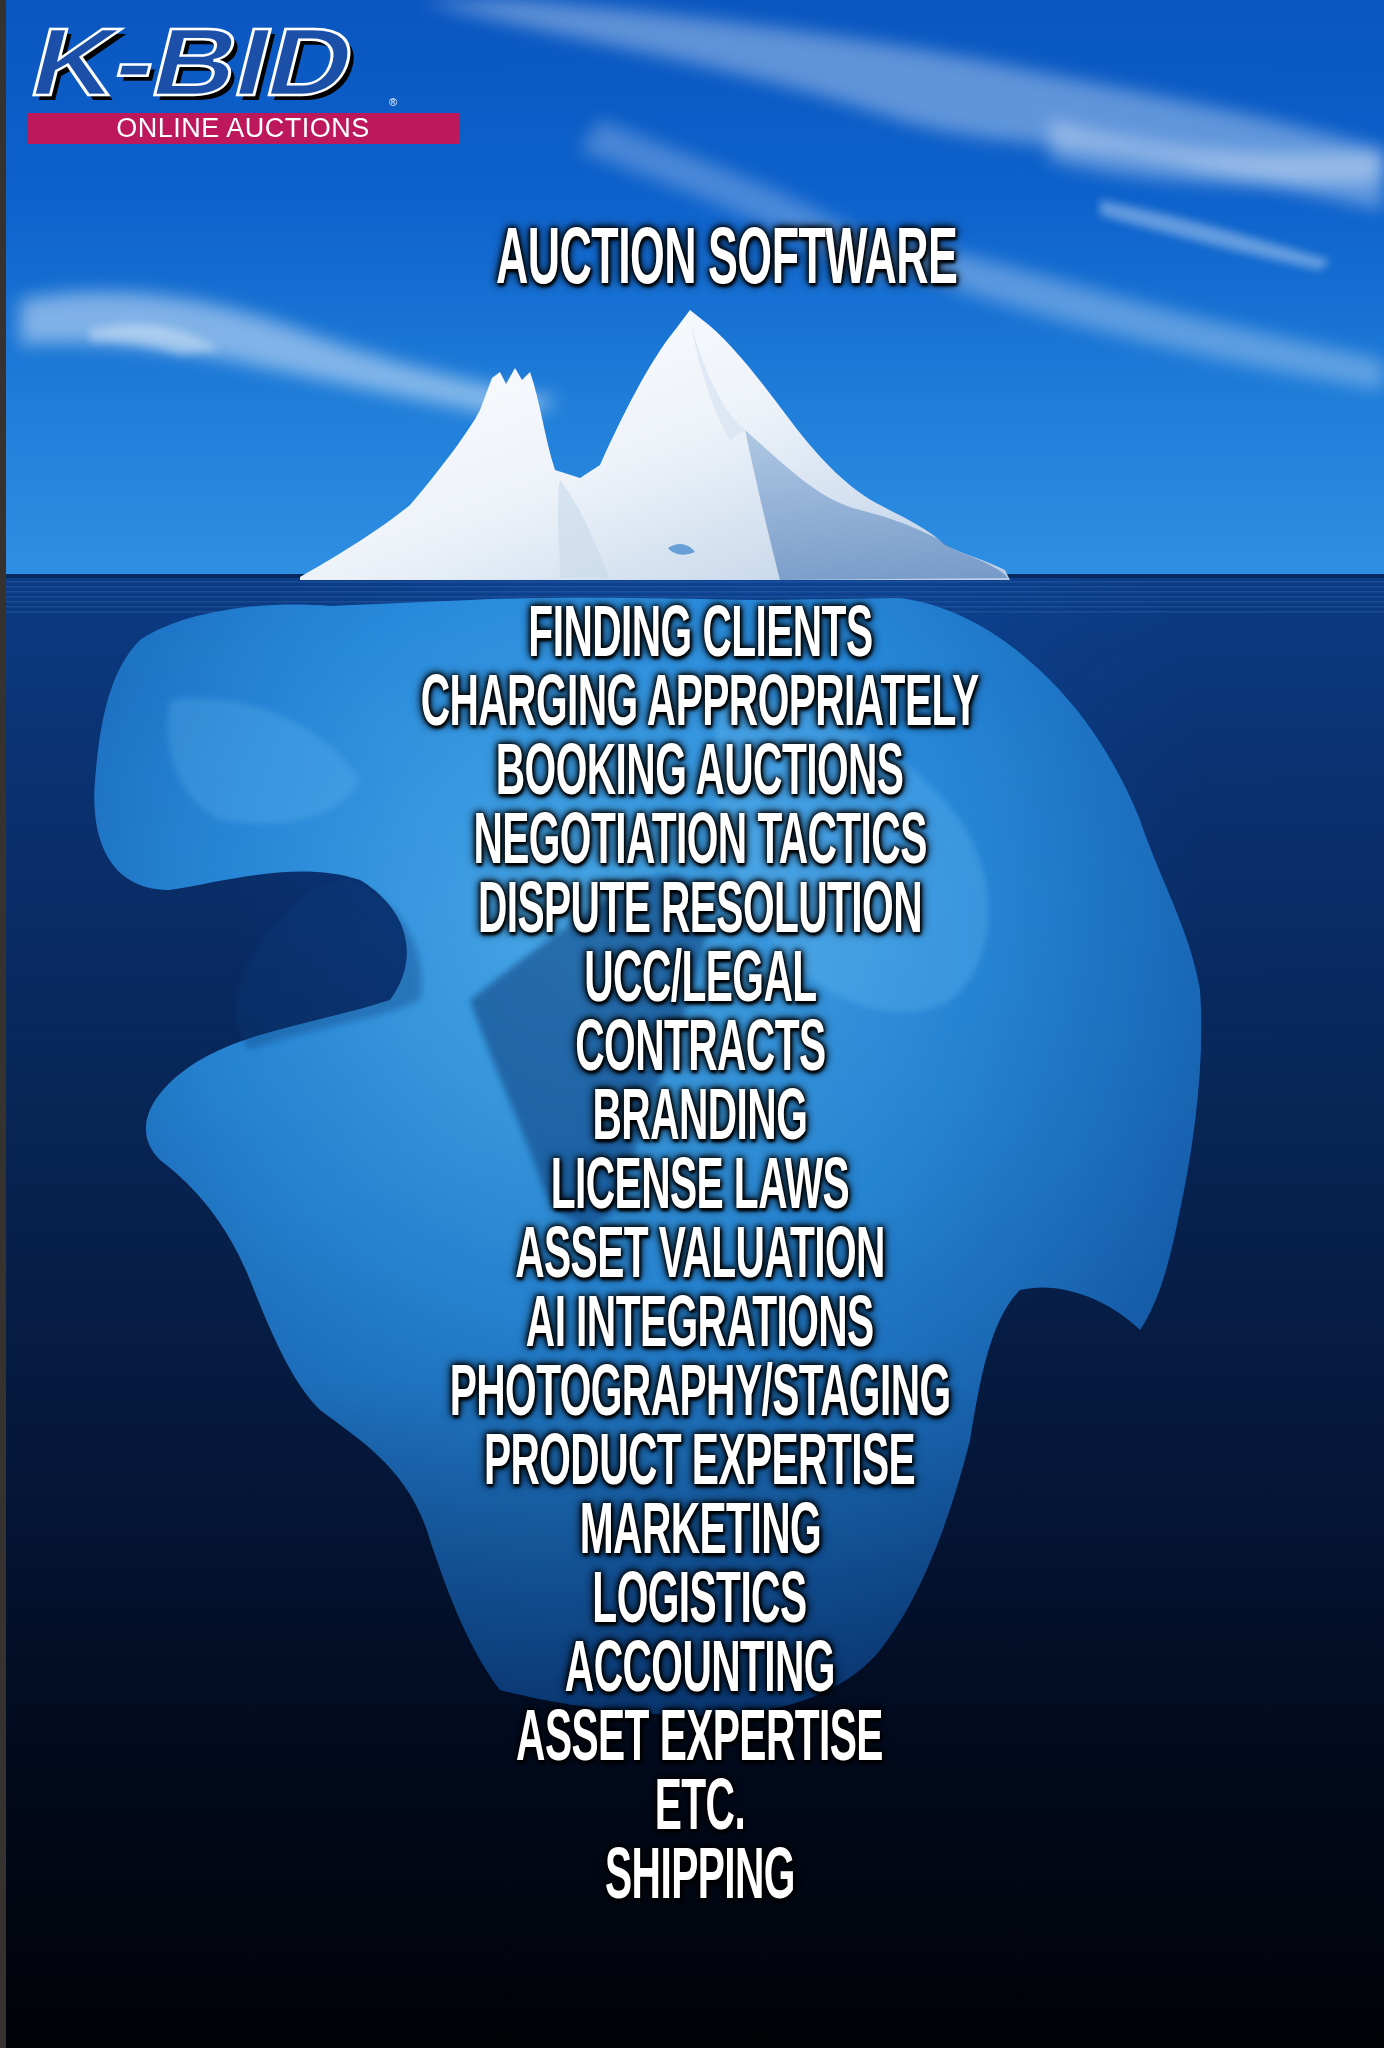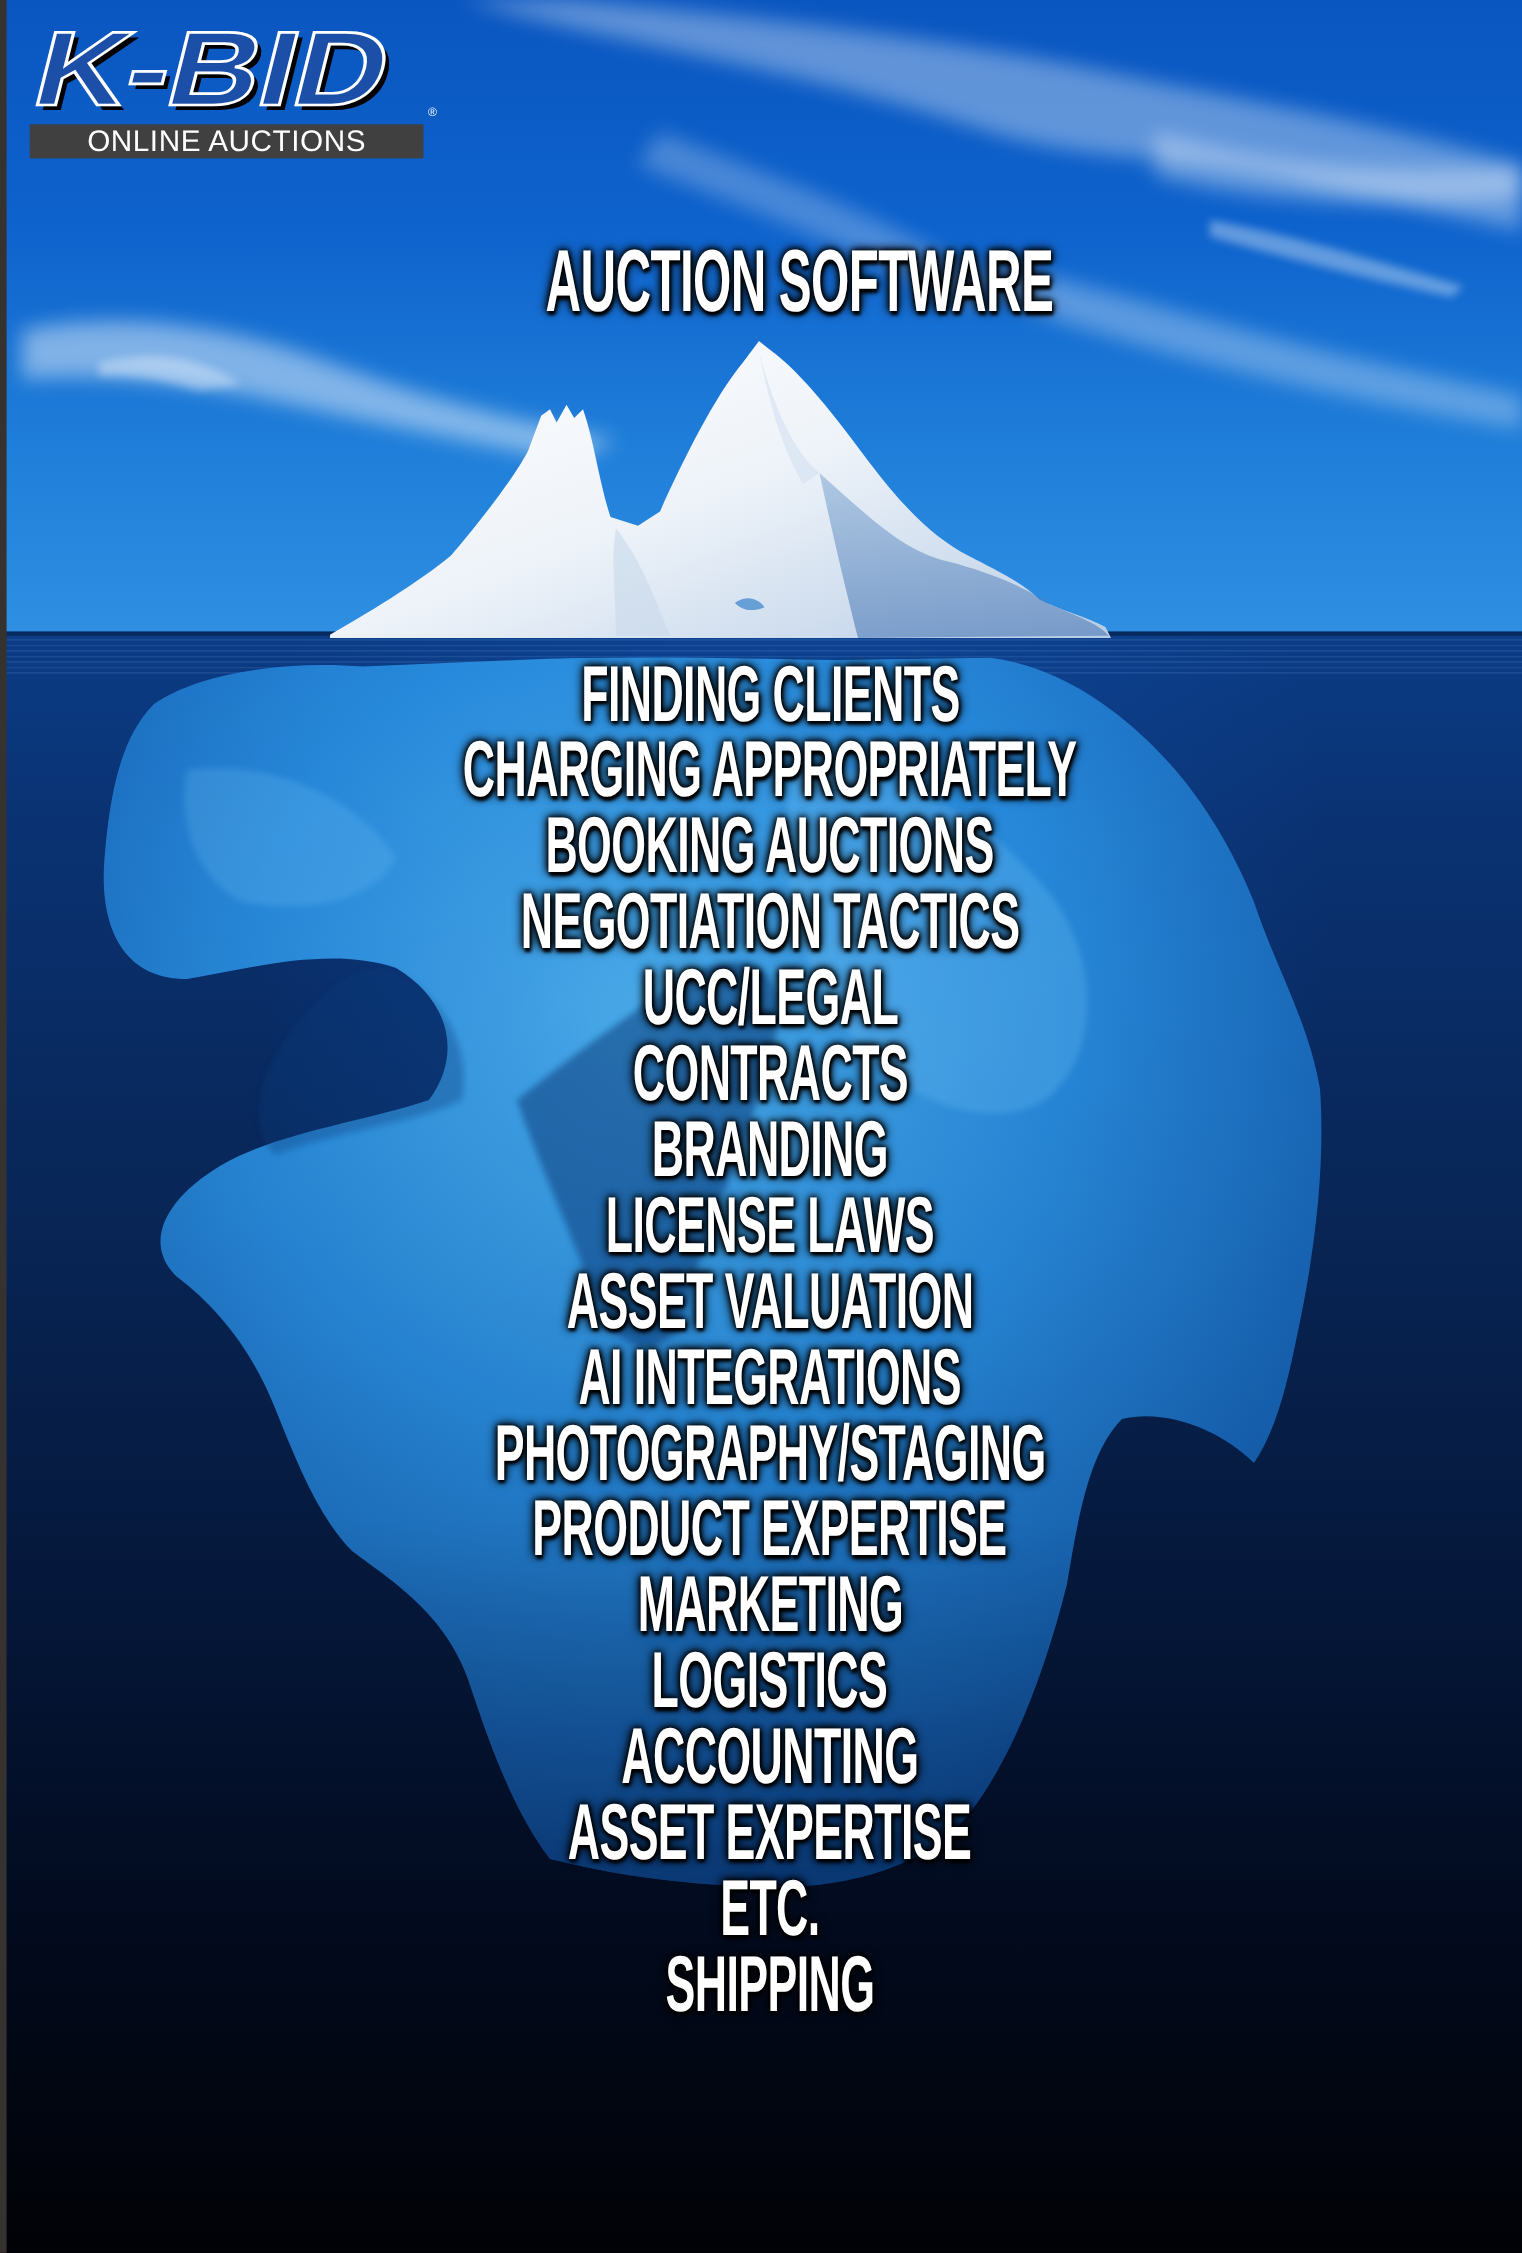--- a/index.html
+++ b/index.html
@@ -33,22 +33,22 @@
   .horizon { position: absolute; left: 0; top: 574px; width: 1384px; height: 4px; background: #072a5e; }
 
   .berg-svg { position: absolute; left: 0; top: 0; }
 
   
   .logo { position: absolute; left: 24px; top: 16px; width: 365px; height: 130px; z-index: 6; }
   .logo-kbid {
     position: absolute; left: 0; top: 0; width: 365px; height: 92px;
   }
   .logo-band {
-    position: absolute; left: 3px; top: 97px; width: 358px; height: 31px;
-    background: #404040;
+    position: absolute; left: 3px; top: 97px; width: 432px; height: 31px;
+    background: #be185d;
     display: flex; align-items: center; justify-content: center;
   }
   .logo-band span {
     color: #fff; font-family: "Liberation Sans", sans-serif; font-size: 27px;
     letter-spacing: 0.5px; white-space: nowrap;
   }
   .logo-reg { position: absolute; left: 365px; top: 80px; color: #fff; font-size: 11px; }
 
   
   .title {
@@ -183,20 +183,21 @@
 
   <div class="title">
     <span class="impact">AUCTION SOFTWARE</span>
   </div>
 
   <div class="items">
     <div class="item"><span class="impact">FINDING CLIENTS</span></div>
     <div class="item"><span class="impact">CHARGING APPROPRIATELY</span></div>
     <div class="item"><span class="impact">BOOKING AUCTIONS</span></div>
     <div class="item"><span class="impact">NEGOTIATION TACTICS</span></div>
+    <div class="item"><span class="impact">DISPUTE RESOLUTION</span></div>
     <div class="item"><span class="impact">UCC/LEGAL</span></div>
     <div class="item"><span class="impact">CONTRACTS</span></div>
     <div class="item"><span class="impact">BRANDING</span></div>
     <div class="item"><span class="impact">LICENSE LAWS</span></div>
     <div class="item"><span class="impact">ASSET VALUATION</span></div>
     <div class="item"><span class="impact">AI INTEGRATIONS</span></div>
     <div class="item"><span class="impact">PHOTOGRAPHY/STAGING</span></div>
     <div class="item"><span class="impact">PRODUCT EXPERTISE</span></div>
     <div class="item"><span class="impact">MARKETING</span></div>
     <div class="item"><span class="impact">LOGISTICS</span></div>

